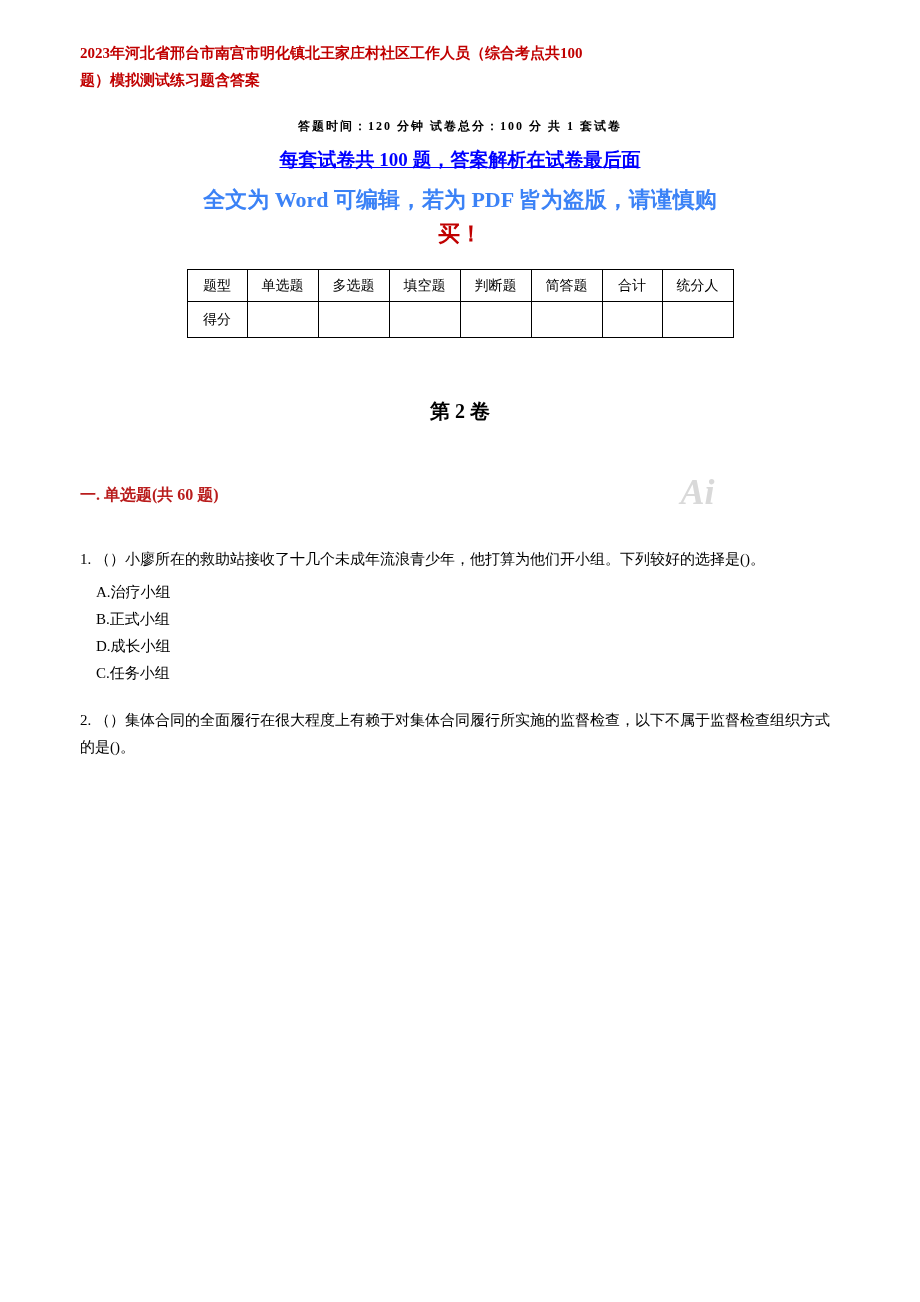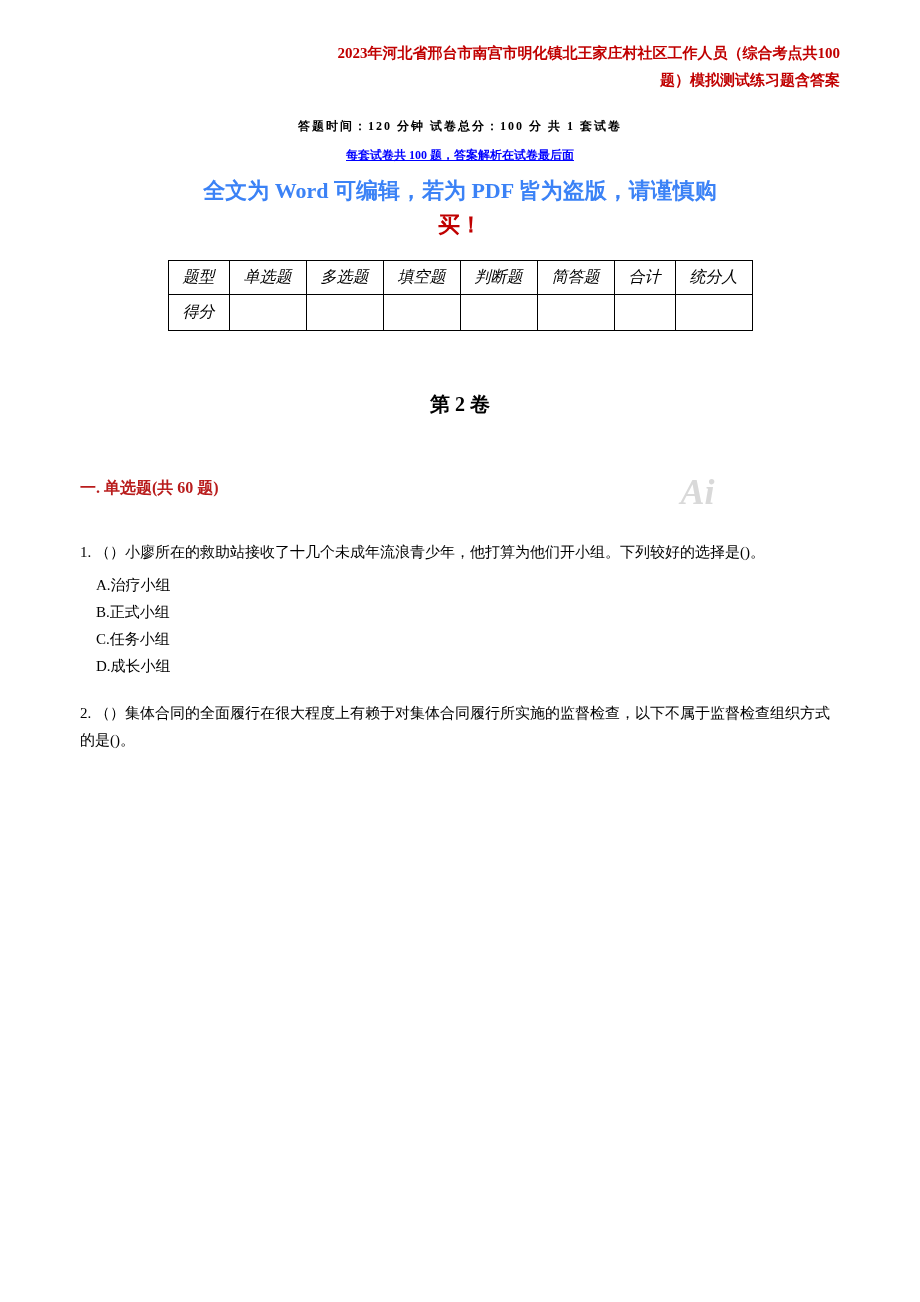--- a/index.html
+++ b/index.html
@@ -12,41 +12,41 @@
       background: #ffffff;
       font-family: "SimSun", "宋体", serif;
       font-size: 15px;
       color: #000000;
       width: 920px;
       min-height: 1302px;
       padding: 40px 80px;
     }
 
     .document-title {
-      text-align: right;
+      text-align: left;
       color: #c00000;
       font-weight: bold;
       font-size: 15px;
       line-height: 1.8;
       margin-bottom: 24px;
     }
 
     .exam-info {
       text-align: center;
       font-weight: bold;
       font-size: 12px;
       color: #000000;
       margin-bottom: 12px;
       letter-spacing: 2px;
     }
 
     .exam-notice {
       text-align: center;
       font-weight: bold;
-      font-size: 12px;
+      font-size: 19px;
       color: #0000ff;
       text-decoration: underline;
       margin-bottom: 12px;
     }
 
     .watermark-warning {
       text-align: center;
       font-weight: bold;
       font-size: 22px;
       color: #3b82f6;
@@ -57,22 +57,21 @@
       text-align: center;
       font-weight: bold;
       font-size: 22px;
       color: #c00000;
       margin-bottom: 20px;
     }
 
     .score-table {
       margin: 0 auto 12px auto;
       border-collapse: collapse;
-      font-size: 16px;
-      font-style: italic;
+      font-size: 14px;
     }
 
     .score-table td {
       border: 1px solid #000;
       padding: 6px 14px;
       text-align: center;
       min-width: 60px;
       height: 32px;
     }
 
@@ -188,22 +187,22 @@
 
   <div class="spacer"></div>
 
   <div class="question-block">
     <div class="question-text">
       <span>1.</span>
       <span>（）小廖所在的救助站接收了十几个未成年流浪青少年，他打算为他们开小组。下列较好的选择是()。</span>
     </div>
     <span class="option">A.治疗小组</span>
     <span class="option">B.正式小组</span>
+    <span class="option">D.成长小组</span>
     <span class="option">C.任务小组</span>
-    <span class="option">D.成长小组</span>
   </div>
 
   <div class="question-block">
     <div class="question-text">
       <span>2.</span>
       <span>（）集体合同的全面履行在很大程度上有赖于对集体合同履行所实施的监督检查，以下不属于监督检查组织方式的是()。</span>
     </div>
   </div>
 
   <div class="ai-watermark">

